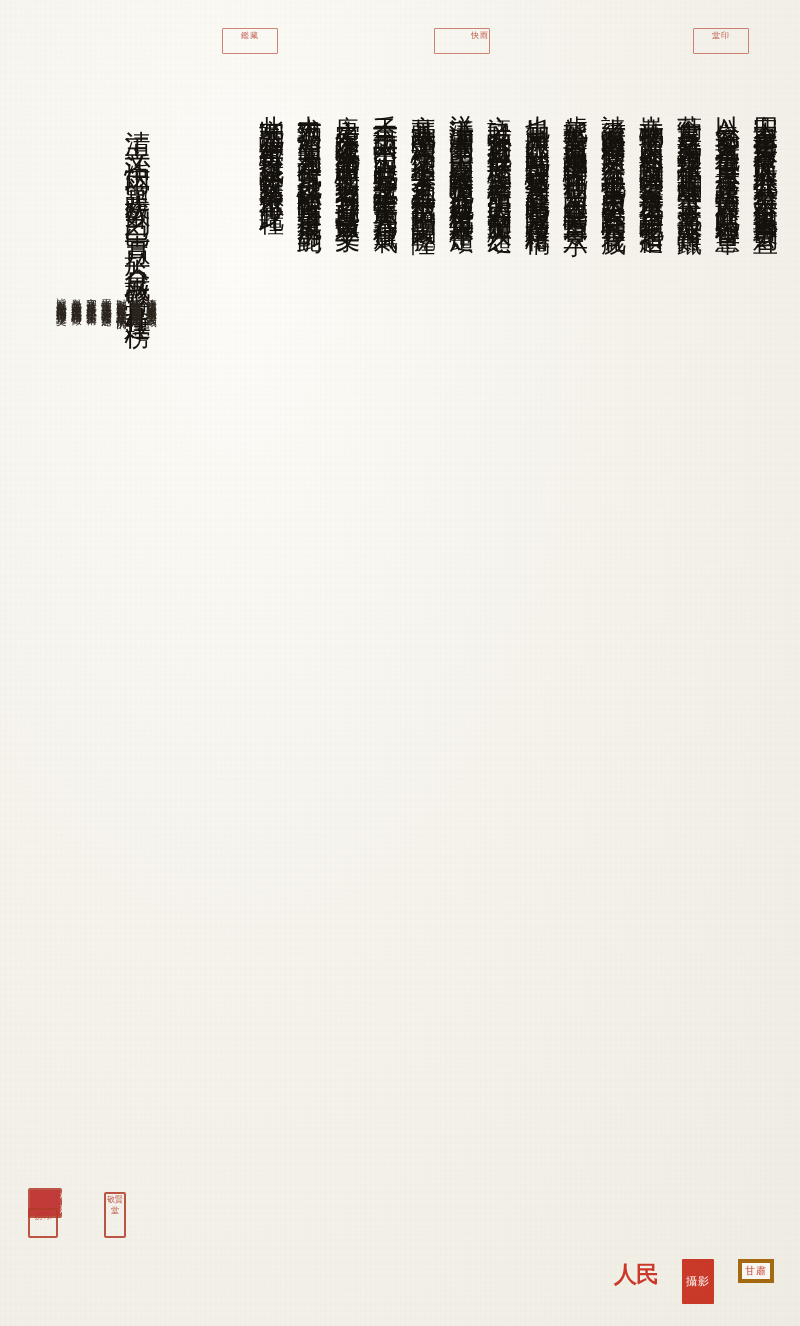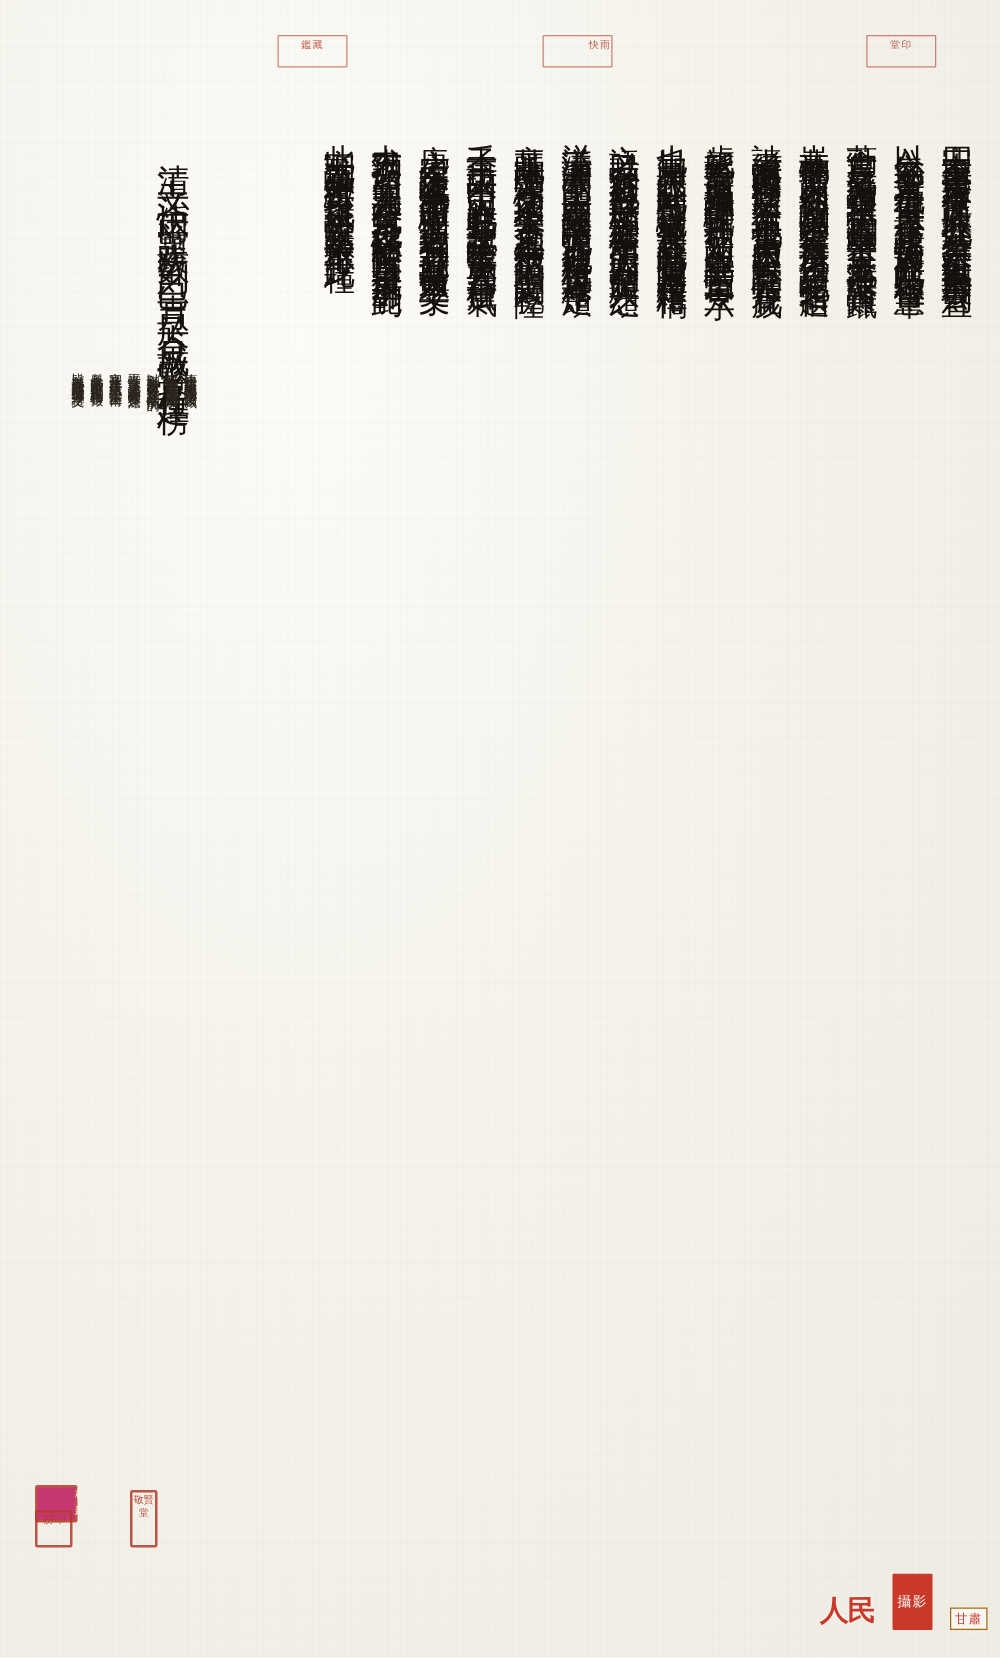--- a/index.html
+++ b/index.html
@@ -155,37 +155,37 @@
     color: #b23a28;
     opacity: 0.85;
     border-radius: 2px;
     font-size: 9px;
     line-height: 13px;
     text-align: center;
     font-family: "DejaVu Serif", serif;
     box-sizing: border-box;
   }
   .seal-sq.filled {
-    background: #be185d;
+    background: #b91c1c;
     color: #f5efe6;
     border-color: #b23a28;
     padding-left: 30px;
   }
   .seal-a { left: 28px; top: 1188px; }
   .seal-b { left: 28px; top: 1208px; font-style: italic; }
   .seal-c { left: 104px; top: 1192px; width: 22px; height: 46px; font-size: 8px; line-height: 11px; }
 
   
   .watermark {
     position: absolute;
-    right: 10px;
+    right: 26px;
     bottom: 22px;
     display: flex;
-    align-items: flex-end;
-    gap: 14px;
+    align-items: flex-start;
+    gap: 24px;
     opacity: 0.95;
   }
   .wm-logo {
     color: #c8301f;
     font-family: "DejaVu Serif", serif;
     font-size: 23px;
     letter-spacing: -1px;
     font-weight: bold;
     text-shadow: 0 0 2px rgba(255,255,255,0.8);
   }
@@ -194,21 +194,21 @@
     background: #c8301f;
     color: #ffffff;
     font-family: "DejaVu Sans", sans-serif;
     font-size: 11px;
     padding: 15px 4px;
     letter-spacing: 1px;
     border-radius: 1px;
   }
   .wm-tag {
     display: inline-block;
-    border: 1px solid #a16207;
+    border: 4px solid #a16207;
     color: #c8301f;
     font-family: Liberation Serif, serif;
     font-size: 10px;
     padding: 1px 3px;
     letter-spacing: 1px;
     background: rgba(255,255,255,0.6);
   }
 </style>
 </head>
 <body>

